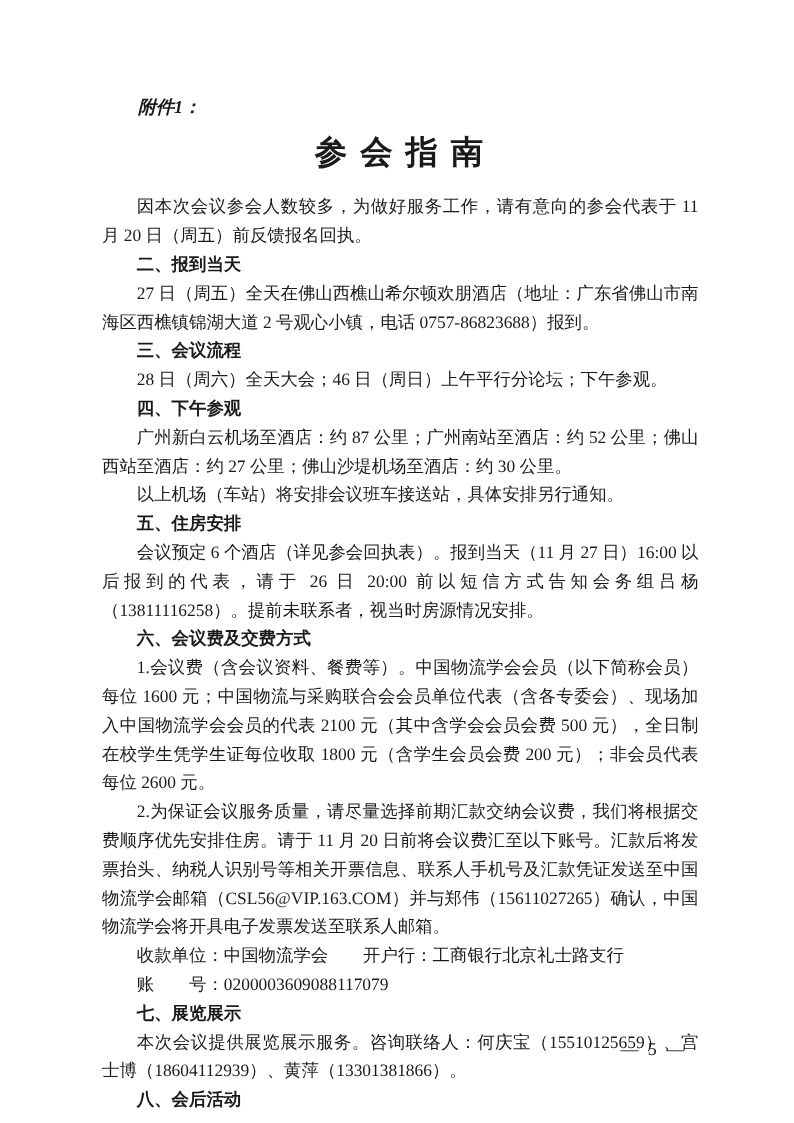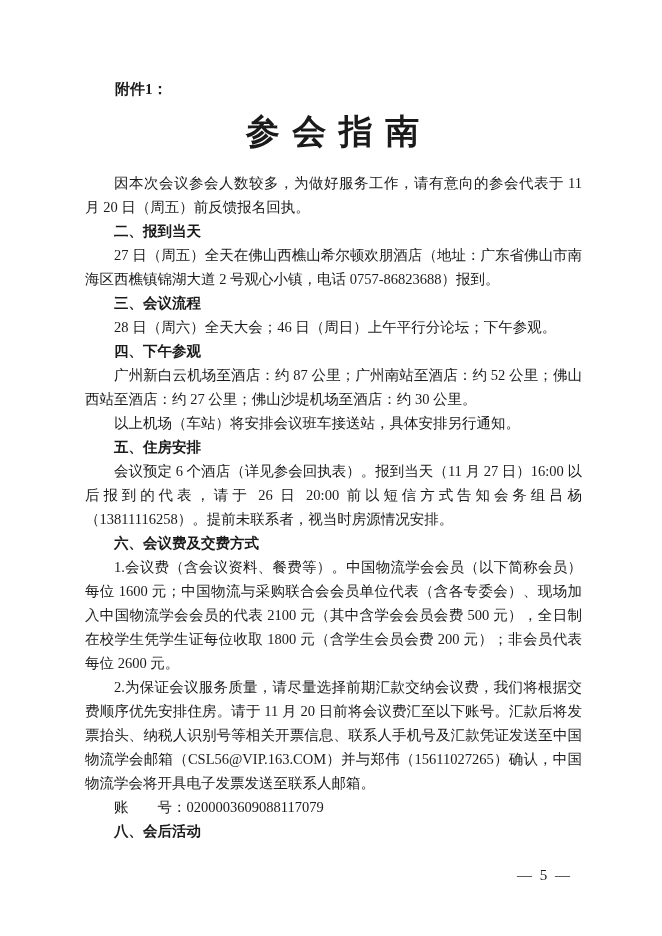--- a/index.html
+++ b/index.html
@@ -16,23 +16,24 @@
     box-sizing: border-box;
     padding: 80px 80px 0 85px;
     color: #1a1a1a;
     overflow: hidden;
   }
   .attachment {
     font-weight: bold;
     font-size: 15px;
     text-indent: 2em;
     margin-bottom: 10px;
+    font-style: italic;
   }
   .title {
-    font-size: 34px;
+    font-size: 27px;
     font-weight: bold;
     text-align: center;
     letter-spacing: 2px;
     margin: 4px 0 16px 0;
   }
   .body {
     font-size: 14.5px;
     line-height: 24px;
     text-align: justify;
   }
@@ -86,23 +87,28 @@
 
     <div class="section">
       <div class="heading">五、住房安排</div>
       <p>会议预定 6 个酒店（详见参会回执表）。报到当天（11 月 27 日）16:00 以后报到的代表，请于 26 日 20:00 前以短信方式告知会务组吕杨（13811116258）。提前未联系者，视当时房源情况安排。</p>
     </div>
 
     <div class="section">
       <div class="heading">六、会议费及交费方式</div>
       <p>1.会议费（含会议资料、餐费等）。中国物流学会会员（以下简称会员）每位 1600 元；中国物流与采购联合会会员单位代表（含各专委会）、现场加入中国物流学会会员的代表 2100 元（其中含学会会员会费 500 元），全日制在校学生凭学生证每位收取 1800 元（含学生会员会费 200 元）；非会员代表每位 2600 元。</p>
       <p>2.为保证会议服务质量，请尽量选择前期汇款交纳会议费，我们将根据交费顺序优先安排住房。请于 11 月 20 日前将会议费汇至以下账号。汇款后将发票抬头、纳税人识别号等相关开票信息、联系人手机号及汇款凭证发送至中国物流学会邮箱（CSL56@VIP.163.COM）并与郑伟（15611027265）确认，中国物流学会将开具电子发票发送至联系人邮箱。</p>
+      <p>收款单位：中国物流学会　　开户行：工商银行北京礼士路支行</p>
       <p>账　　号：0200003609088117079</p>
     </div>
 
+    <div class="section">
+      <div class="heading">七、展览展示</div>
+      <p>本次会议提供展览展示服务。咨询联络人：何庆宝（15510125659）、宫士博（18604112939）、黄萍（13301381866）。</p>
+    </div>
 
     <div class="section">
       <div class="heading">八、会后活动</div>
 
     </div>
 
   </div>
 
   <div class="page-number">— 5 —</div>
 

